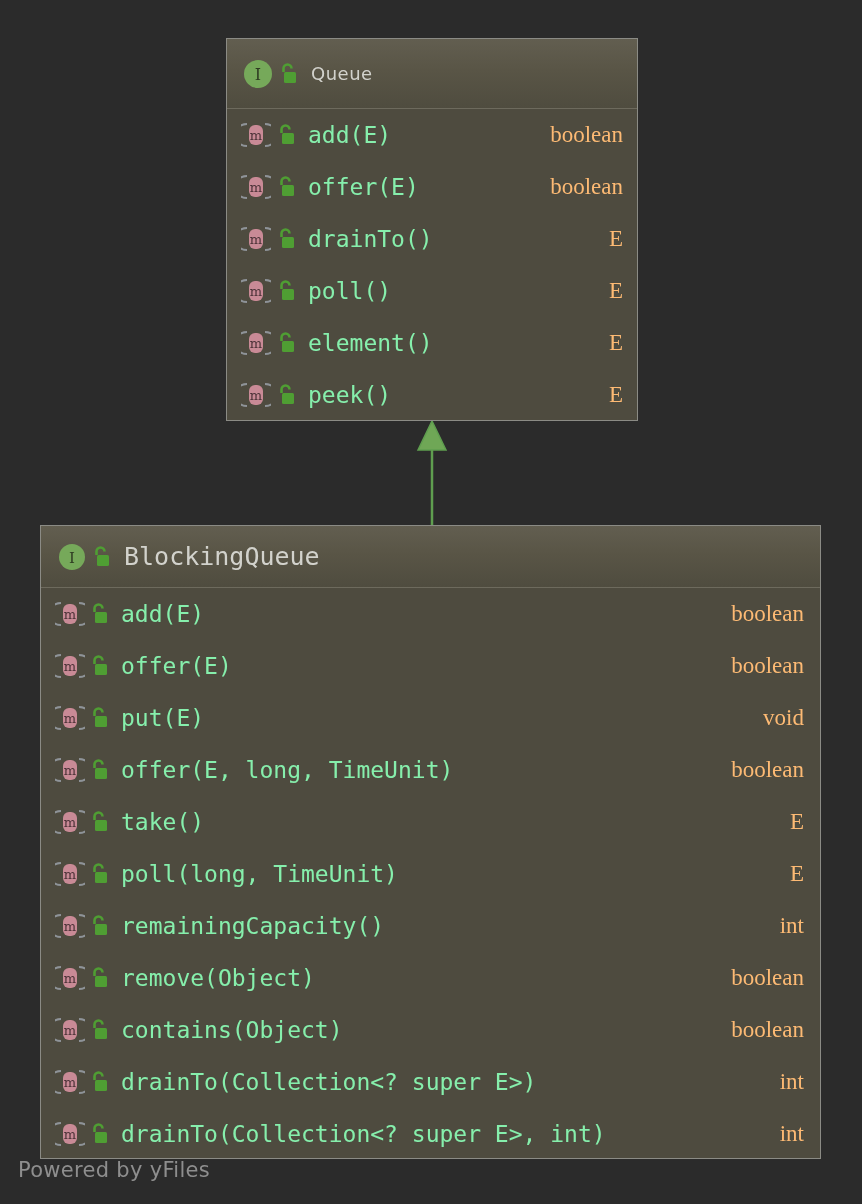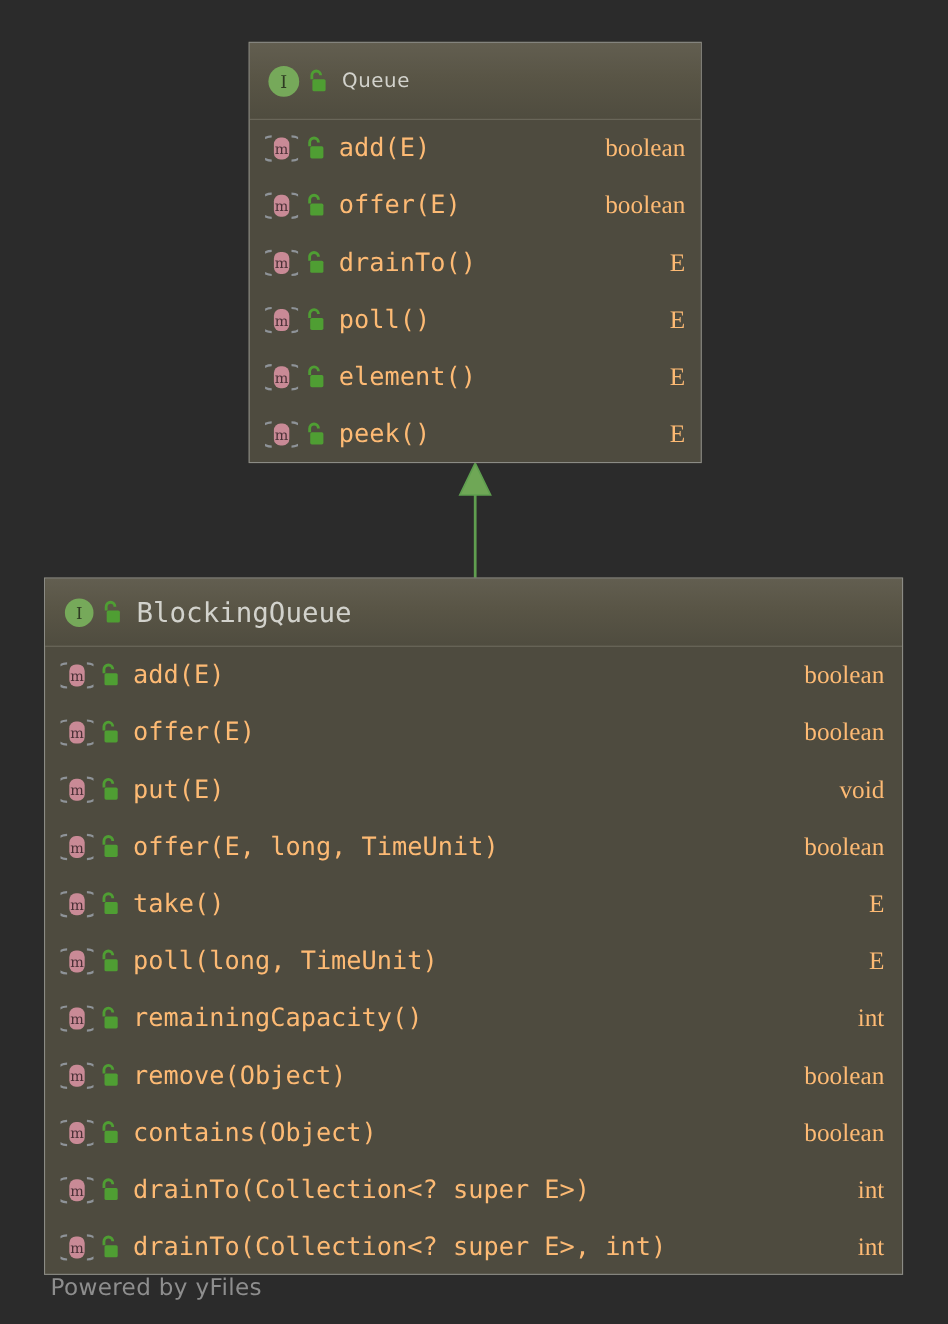--- a/index.html
+++ b/index.html
@@ -76,21 +76,21 @@
   .uml-row {
     display: flex;
     align-items: center;
     box-sizing: border-box;
     white-space: nowrap;
   }
   #node-queue .uml-row { height: 52px; padding: 0 14px 0 14px; }
   #node-blockingqueue .uml-row { height: 52px; padding: 0 16px 0 14px; }
 
   .member-name {
-    color: #fdba74;
+    color: #86efac;
     font-family: "DejaVu Sans Mono", "Liberation Mono", monospace;
     margin-left: 11px;
     flex: 0 1 auto;
     overflow: hidden;
   }
   #node-queue .member-name { font-size: 23px; }
   #node-blockingqueue .member-name { font-size: 23px; }
 
   .member-type {
     color: #fdba74;
@@ -123,21 +123,20 @@
 
   
   #watermark {
     position: absolute;
     left: 18px;
     top: 1158px;
     color: #8e8e8e;
     font-family: "DejaVu Sans", "Liberation Sans", sans-serif;
     font-size: 21px;
     letter-spacing: 0.3px;
-    margin-left: 28px;
   }
 </style>
 </head>
 <body>
 
 <svg id="edge-inheritance" viewBox="0 0 48 106" width="48" height="106" xmlns="http://www.w3.org/2000/svg">
   <line x1="24" y1="106" x2="24" y2="28" stroke="#5f9e4f" stroke-width="2.5"></line>
   <polygon points="24,1 38,30 10,30" fill="#6fa756" stroke="#5f9e4f" stroke-width="1.5"></polygon>
 </svg>
 

